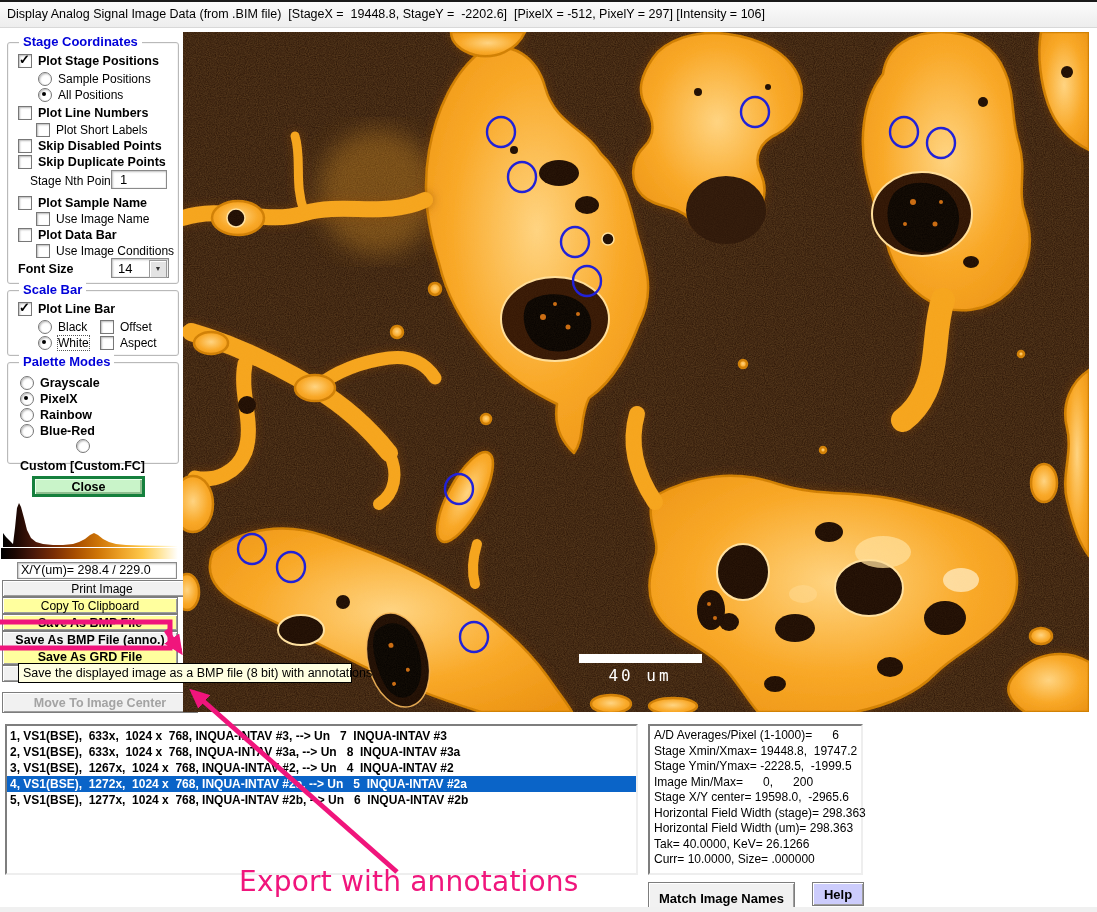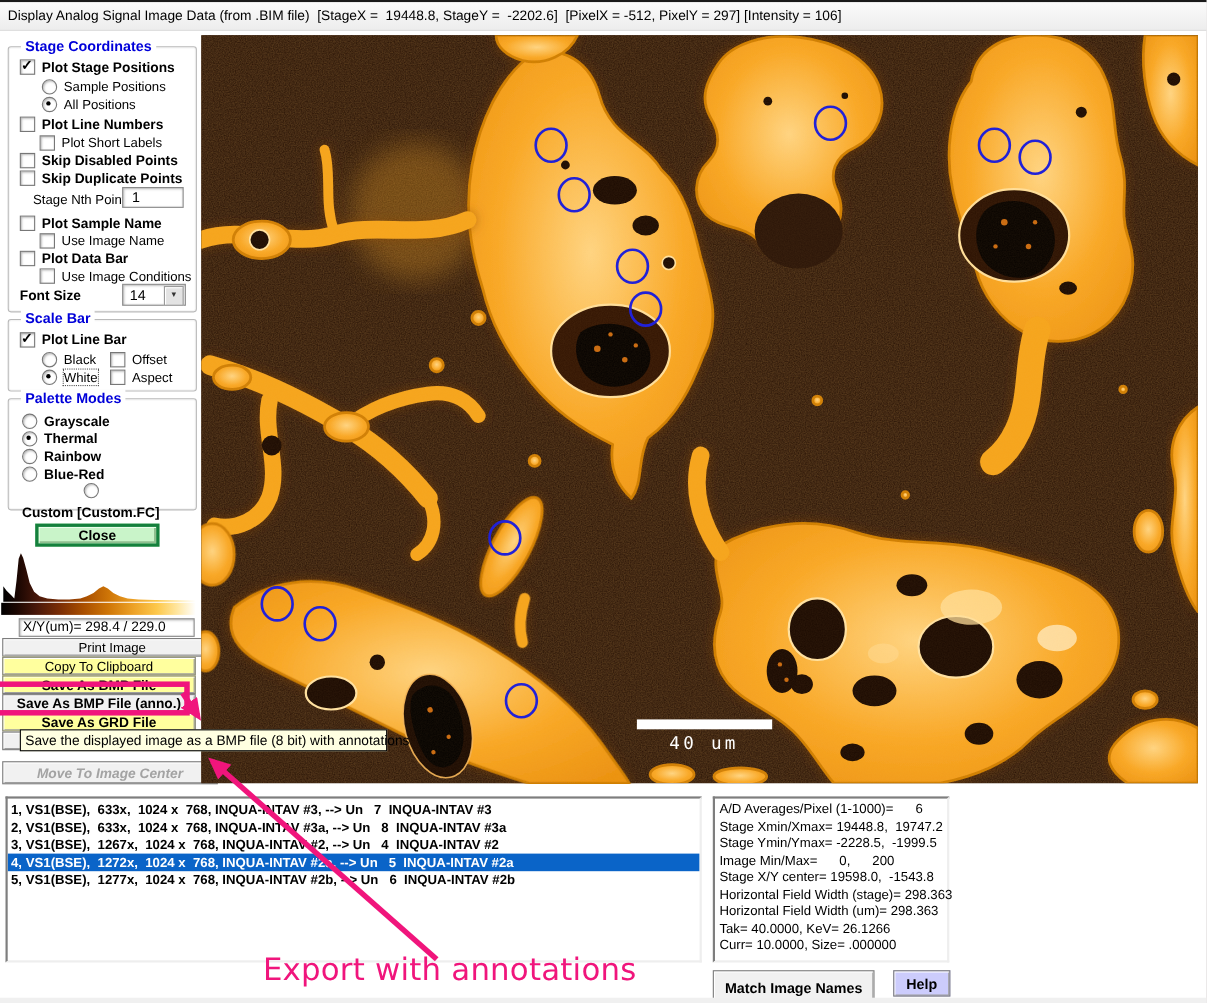--- a/index.html
+++ b/index.html
@@ -142,21 +142,21 @@
   </div>
 
   <div class="grp" style="left:7px;top:360px;width:170px;height:100px;">
     <span class="grp-title">Palette Modes</span>
     <div class="ctl-row" style="left:12px;top:12px;">
       <span class="rb"></span>
       <span class="lbl b">Grayscale</span>
     </div>
     <div class="ctl-row" style="left:12px;top:28px;">
       <span class="rb on"></span>
-      <span class="lbl b">Thermal</span>
+      <span class="lbl b">PixelX</span>
     </div>
     <div class="ctl-row" style="left:12px;top:44px;">
       <span class="rb"></span>
       <span class="lbl b">Rainbow</span>
     </div>
     <div class="ctl-row" style="left:12px;top:60px;">
       <span class="rb"></span>
       <span class="lbl b">Blue-Red</span>
     </div>
     <div class="ctl-row" style="left:12px;top:76px;flex-direction:column;">
@@ -190,21 +190,21 @@
   </div>
 
   <div class="sunken" style="position:absolute;left:17px;top:560px;width:160px;height:17px;font-size:12.5px;line-height:15px;padding-left:3px;white-space:pre;">X/Y(um)= 298.4 / 229.0</div>
 
   <div class="xbtn" style="left:2px;top:578px;width:200px;height:17px;">Print Image</div>
   <div class="xbtn yellow" style="left:2px;top:595px;width:176px;height:17px;">Copy To Clipboard</div>
   <div class="xbtn yellow bold" style="left:2px;top:612px;width:176px;height:17px;">Save As BMP File</div>
   <div class="xbtn bold" style="left:2px;top:629px;width:176px;height:17px;">Save As BMP File (anno.)</div>
   <div class="xbtn yellow bold" style="left:2px;top:646px;width:176px;height:17px;">Save As GRD File</div>
   <div class="xbtn" style="left:2px;top:663px;width:176px;height:17px;"></div>
-  <div class="xbtn bold disabled" style="left:2px;top:690px;width:196px;height:21px;font-style:italic;">Move To Image Center</div>
+  <div class="xbtn bold disabled" style="left:2px;top:690px;width:196px;height:21px;">Move To Image Center</div>
 
   <div class="tooltip">Save the displayed image as a BMP file (8 bit) with annotations</div>
 
   <div class="imgwrap">
     <svg width="906" height="680" viewBox="0 0 906 680">
       <defs>
         <radialGradient id="gOr" cx="50%" cy="45%" r="70%">
           <stop offset="0%" stop-color="#ffd583"></stop>
             <stop offset="55%" stop-color="#f9a826"></stop>
             <stop offset="100%" stop-color="#ec9210"></stop>
@@ -373,21 +373,21 @@
       <div class="lrow selected">4, VS1(BSE),  1272x,  1024 x  768, INQUA-INTAV #2a, --&gt; Un   5  INQUA-INTAV #2a</div>
       <div class="lrow">5, VS1(BSE),  1277x,  1024 x  768, INQUA-INTAV #2b, --&gt; Un   6  INQUA-INTAV #2b</div>
     </div>
   </div>
 
   <div class="infobox" style="left:648px;top:722px;width:215px;height:151px;">
     <div class="irow">A/D Averages/Pixel (1-1000)=      6</div>
     <div class="irow">Stage Xmin/Xmax= 19448.8,  19747.2</div>
     <div class="irow">Stage Ymin/Ymax= -2228.5,  -1999.5</div>
     <div class="irow">Image Min/Max=      0,      200</div>
-    <div class="irow">Stage X/Y center= 19598.0,  -1543.8</div>
+    <div class="irow">Stage X/Y center= 19598.0,  -2965.6</div>
     <div class="irow">Horizontal Field Width (stage)= 298.363</div>
     <div class="irow">Horizontal Field Width (um)= 298.363</div>
     <div class="irow">Tak= 40.0000, KeV= 26.1266</div>
     <div class="irow">Curr= 10.0000, Size= .000000</div>
   </div>
 
   <div class="xbtn bold" style="left:648px;top:880px;width:147px;height:32px;font-size:13px;">Match Image Names</div>
   <div class="xbtn bold lav" style="left:812px;top:880px;width:52px;height:24px;font-size:13px;">Help</div>
 
   <div class="annot-text accent-color" style="color: rgb(240, 21, 124);">Export with annotations</div>

